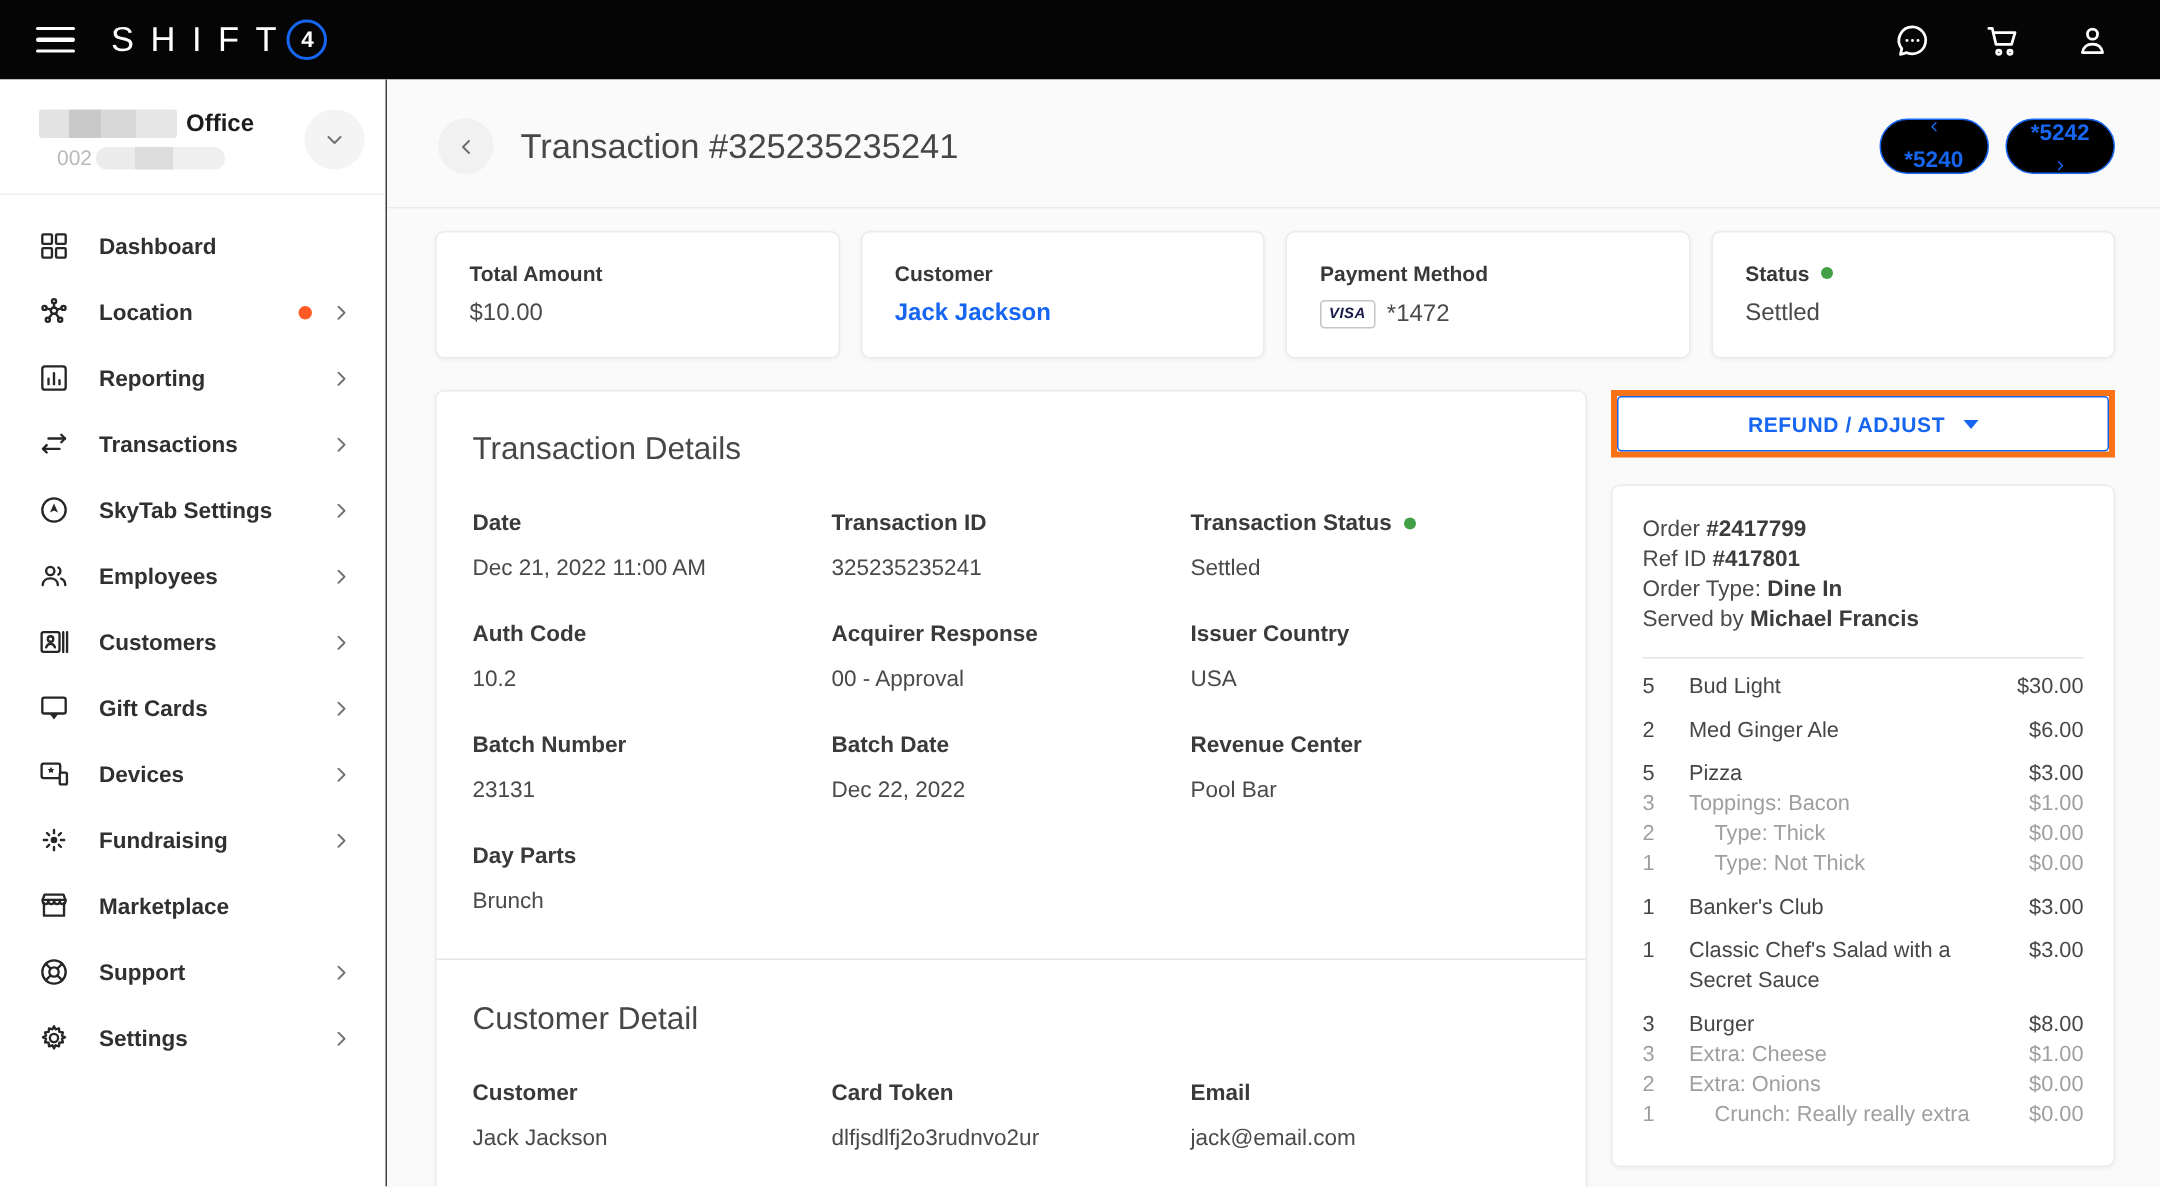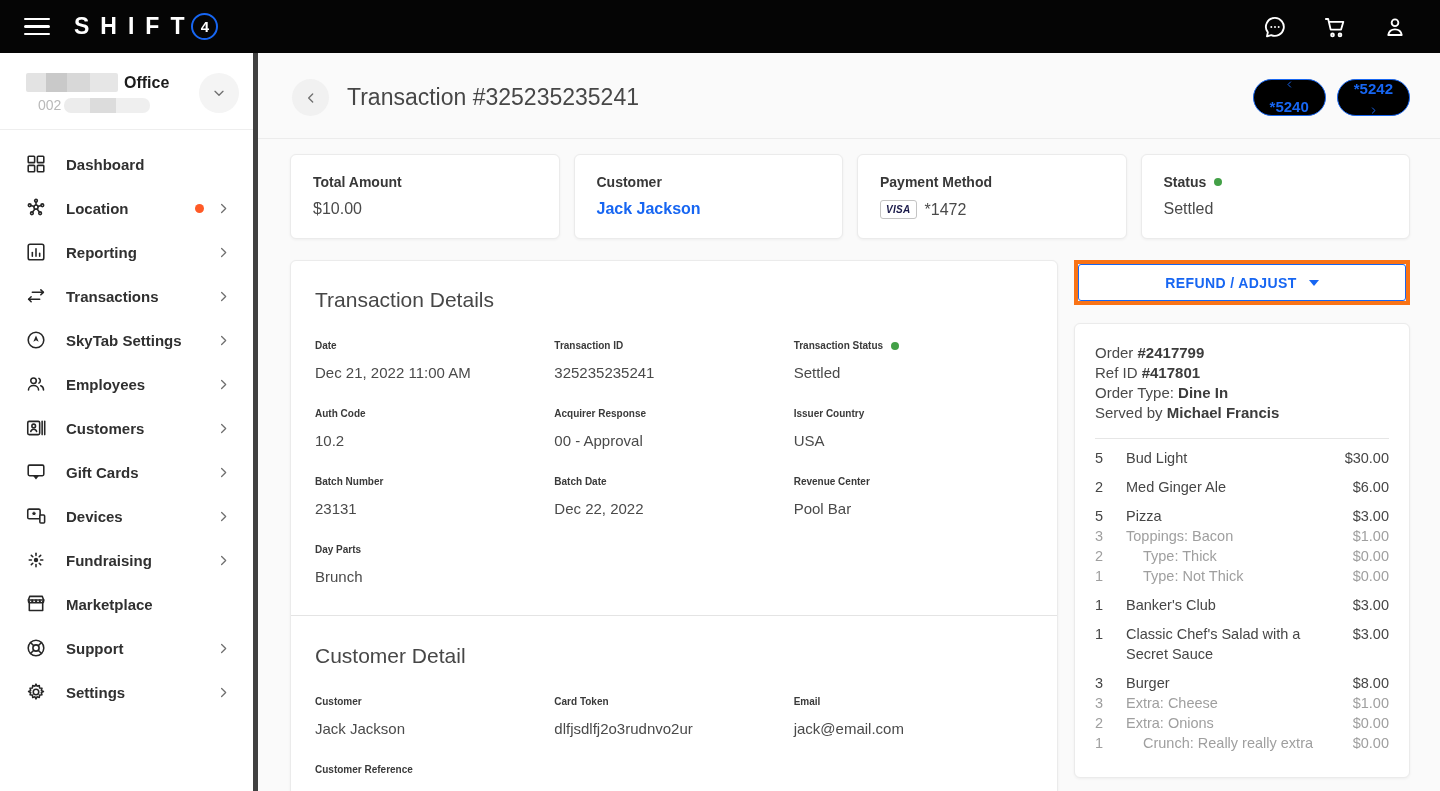--- a/index.html
+++ b/index.html
@@ -4,29 +4,29 @@
 <style>
   * { margin:0; padding:0; box-sizing:border-box; }
   html,body { width:1440px; height:791px; overflow:hidden; background:#fafafa;
     font-family:"Liberation Sans", sans-serif; color:#454545; }
 
   
   .topbar { height:53px; background:#050505; display:flex; align-items:center; padding:0 24px; }
   .hamburger { width:26px; display:flex; flex-direction:column; gap:5px; cursor:pointer; }
   .hamburger span { height:2.6px; background:#fff; border-radius:2px; }
   .brand { display:flex; align-items:center; margin-left:24px; }
-  .brand-text { color:#fff; font-size:23px; font-weight:700; letter-spacing:11px; }
+  .brand-text { color:#fff; font-size:23px; font-weight:400; letter-spacing:11px; }
   .brand-num { width:27px; height:27px; border:2.5px solid #1766f2; border-radius:50%;
     color:#fff; font-size:15px; font-weight:700; display:flex; align-items:center; justify-content:center; margin-left:-4px;}
   .topbar-icons { margin-left:auto; display:flex; align-items:center; gap:34px; padding-right:8px;}
   .topbar-icons svg { display:block; cursor:pointer; }
 
   
   .shell { display:flex; height:738px; }
-  .sidebar { width:258px; background:#fff; border-right:5px solid #404040; flex-shrink:0; }
+  .sidebar { width:258px; background:#fff; border-right:1px solid #404040; flex-shrink:0; }
   .side-head { padding:20px 14px 16px 26px; display:flex; align-items:center; border-bottom:1px solid #eee; }
   .office-lines { flex:1; }
   .office-row1 { display:flex; align-items:center; gap:6px; }
   .redact1 { width:92px; height:19px; border-radius:2px;
     background:linear-gradient(90deg,#e3e3e3 0 22%,#c9c9c9 22% 45%,#d8d8d8 45% 70%,#e6e6e6 70% 100%); }
   .office-name { font-size:16px; font-weight:700; color:#1c1c1c; }
   .office-row2 { display:flex; align-items:center; gap:3px; margin-top:5px; padding-left:12px;}
   .office-acct { font-size:14px; color:#b9b9b9; }
   .redact2 { width:86px; height:15px; border-radius:7px;
     background:linear-gradient(90deg,#ececec 0 30%,#dcdcdc 30% 60%,#efefef 60% 100%); }
@@ -58,21 +58,21 @@
   .link { color:#1766f2; font-weight:700; text-decoration:none; cursor:pointer; }
   .green-dot { width:8px; height:8px; border-radius:50%; background:#43a047; display:inline-block; }
   .visa-badge { border:1px solid #c4c4c4; border-radius:3px; padding:3px 5px; font-size:10px;
     font-weight:700; font-style:italic; color:#1a1a4a; letter-spacing:.3px; }
 
   .detail-row { display:flex; gap:16px; margin-top:21px; align-items:flex-start; }
   .detail-card { flex:1; background:#fff; border:1px solid #ebebeb; border-radius:6px;
     box-shadow:0 1px 3px rgba(0,0,0,.05); padding:27px 24px 40px; min-height:560px; }
   .section-title { font-size:21px; font-weight:500; color:#474747; margin-bottom:28px; }
   .fields-grid { display:grid; grid-template-columns:1fr 1fr 1fr; row-gap:27px; }
-  .f-label { font-size:10px; font-weight:700; color:#3a3a3a; display:flex; align-items:center; gap:8px; }
+  .f-label { font-size:15px; font-weight:700; color:#3a3a3a; display:flex; align-items:center; gap:8px; }
   .f-value { font-size:15px; color:#4a4a4a; margin-top:13px; }
   .full-divider { border:none; border-top:1px solid #e4e4e4; margin:30px -24px 28px; }
 
   .right-col { width:336px; flex-shrink:0; }
   .refund-annotation { border:4px solid #f97316; }
   .refund-btn { width:100%; height:37px; background:#fff; border:1px solid #1766f2; border-radius:3px;
     color:#1766f2; font-weight:700; font-size:14px; letter-spacing:.4px; cursor:pointer;
     display:flex; align-items:center; justify-content:center; gap:12px; font-family:inherit;}
   .caret-down { width:0; height:0; border-left:5.5px solid transparent; border-right:5.5px solid transparent;
     border-top:6.5px solid #1766f2; }

